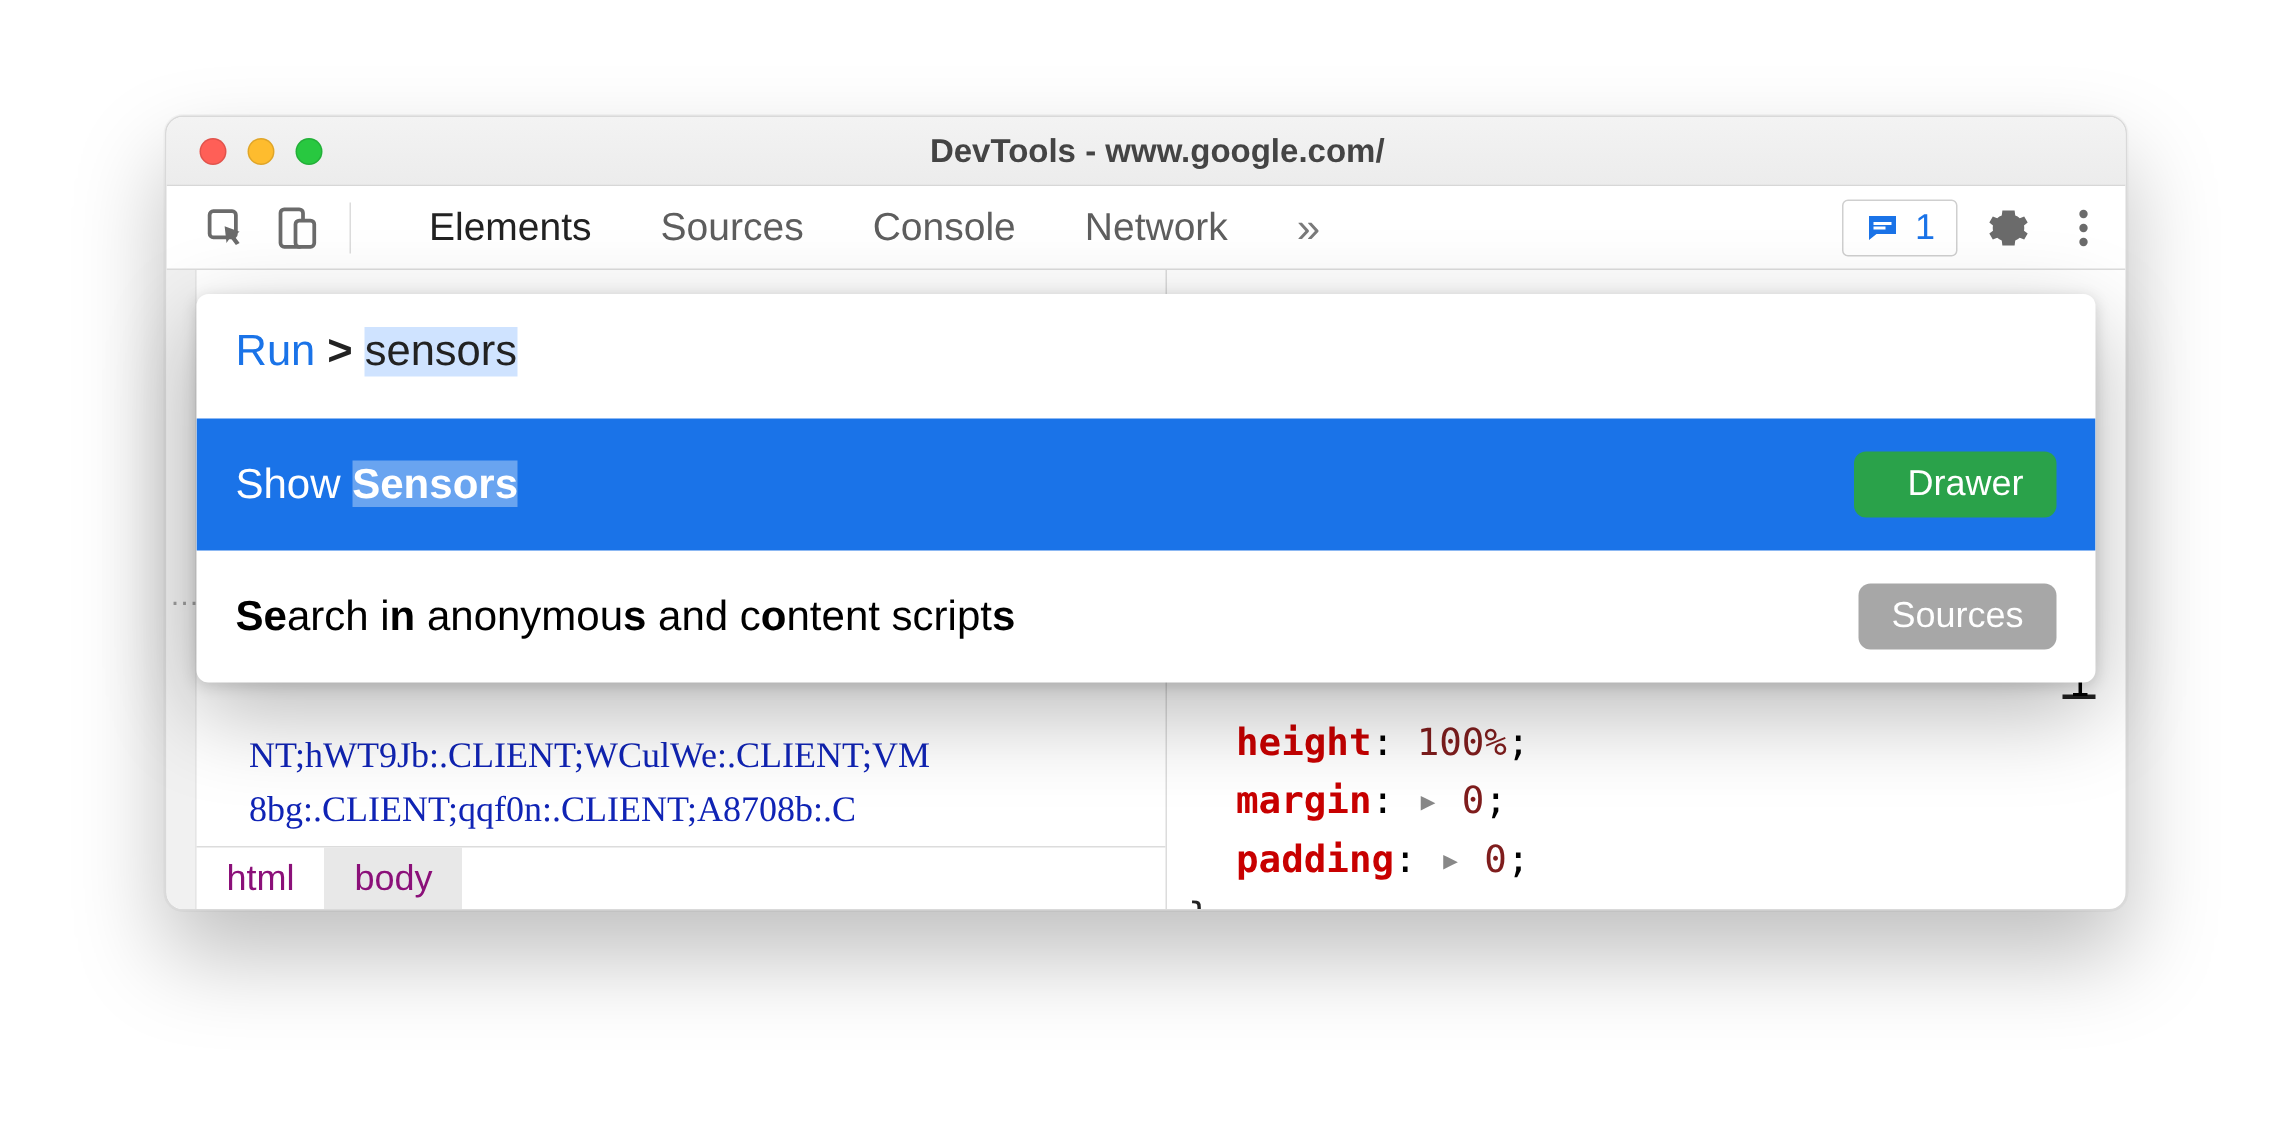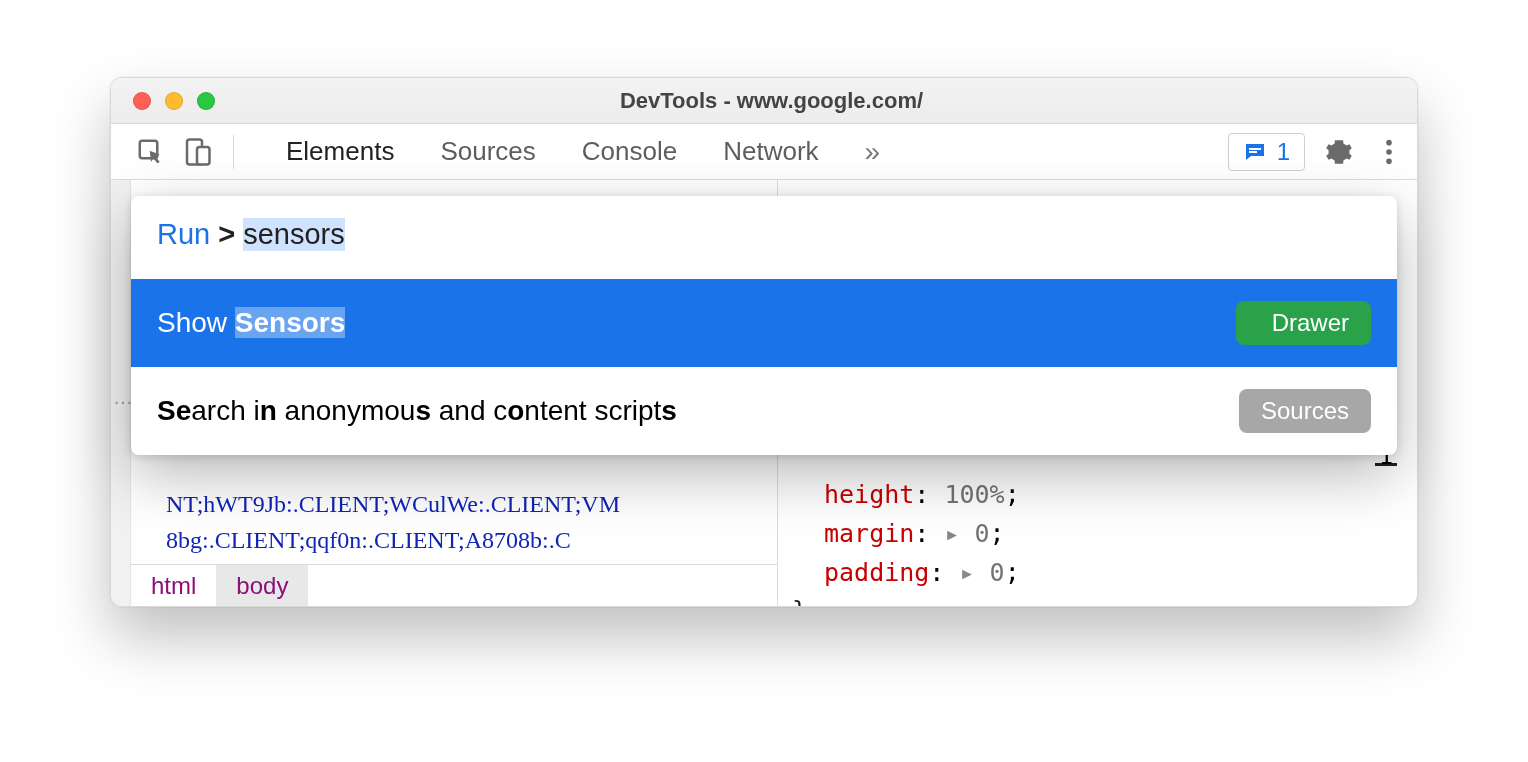--- a/index.html
+++ b/index.html
@@ -198,22 +198,22 @@
     font-family: Menlo, Consolas, monospace;
     font-size: 25px;
     line-height: 1.55;
     position: relative;
   }
   .right-pane .styles {
     position: absolute;
     top: 296px;
     left: 46px;
   }
-  .styles .prop { color: #c80000; }
-  .styles .val  { color: #737373; }
+  .styles .prop { color: #c80000; font-weight: bold; }
+  .styles .val  { color: #7f1d1d; }
   .styles .tri  { color: #888; }
   .styles .brace { color: #222; margin-left: -32px; }
   .filter-hint {
     position: absolute;
     top: 258px;
     right: 20px;
     width: 22px; height: 28px;
     border-bottom: 3px solid #222;
     font-family: Menlo, Consolas, monospace;
     font-size: 24px;

